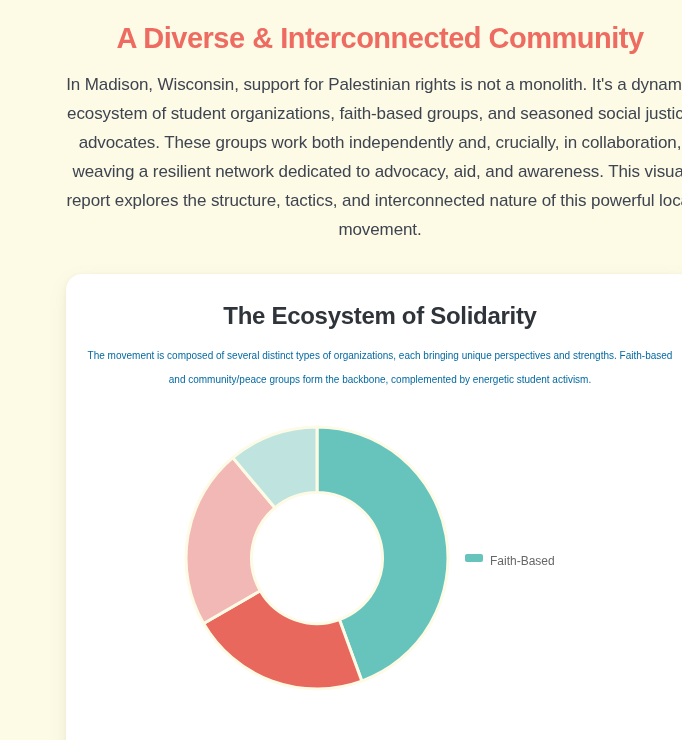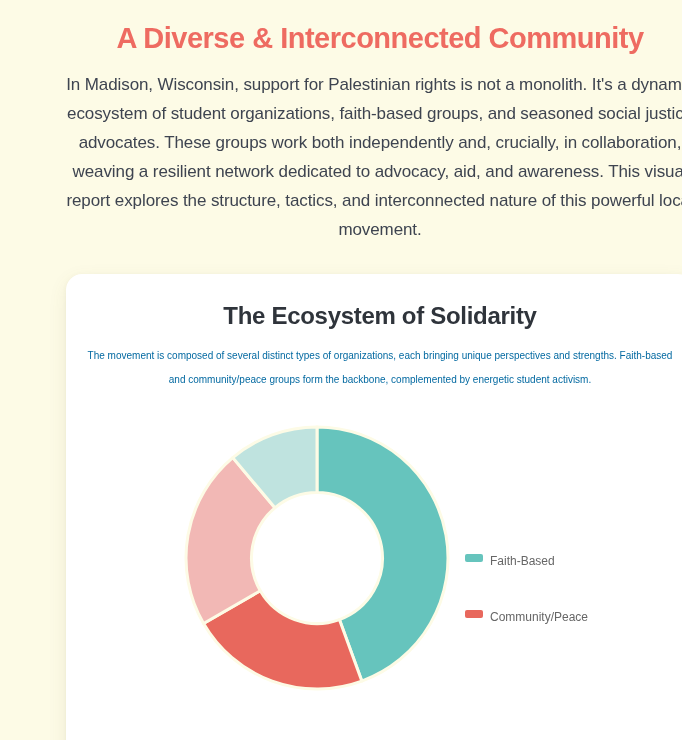--- a/index.html
+++ b/index.html
@@ -117,20 +117,16 @@
           <path d="M178.80 257.10A131 131 0 0 1 20.55 199.50L77.28 166.75A65.5 65.5 0 0 0 156.40 195.55Z" fill="#E8685D" stroke="#FDFBE6" stroke-width="3" stroke-linejoin="round"></path>
           <path d="M20.55 199.50A131 131 0 0 1 49.79 33.65L91.90 83.82A65.5 65.5 0 0 0 77.28 166.75Z" fill="#F2B8B5" stroke="#FDFBE6" stroke-width="3" stroke-linejoin="round"></path>
           <path d="M49.79 33.65A131 131 0 0 1 134.00 3.00L134.00 68.50A65.5 65.5 0 0 0 91.90 83.82Z" fill="#BFE3DF" stroke="#FDFBE6" stroke-width="3" stroke-linejoin="round"></path>
         </svg>
 
       <div class="legend">
         <div class="legend-item">
           <span class="legend-swatch" style="background: rgb(102, 196, 189);"></span>
           <span class="legend-label">Faith-Based</span>
         </div>
-        <div class="legend-item">
-          <span class="legend-swatch" style="background: rgb(232, 104, 93);"></span>
-          <span class="legend-label">Community/Peace</span>
-        </div>
       </div>
     </div>
   </section>
 </div>
 
 </body></html>

